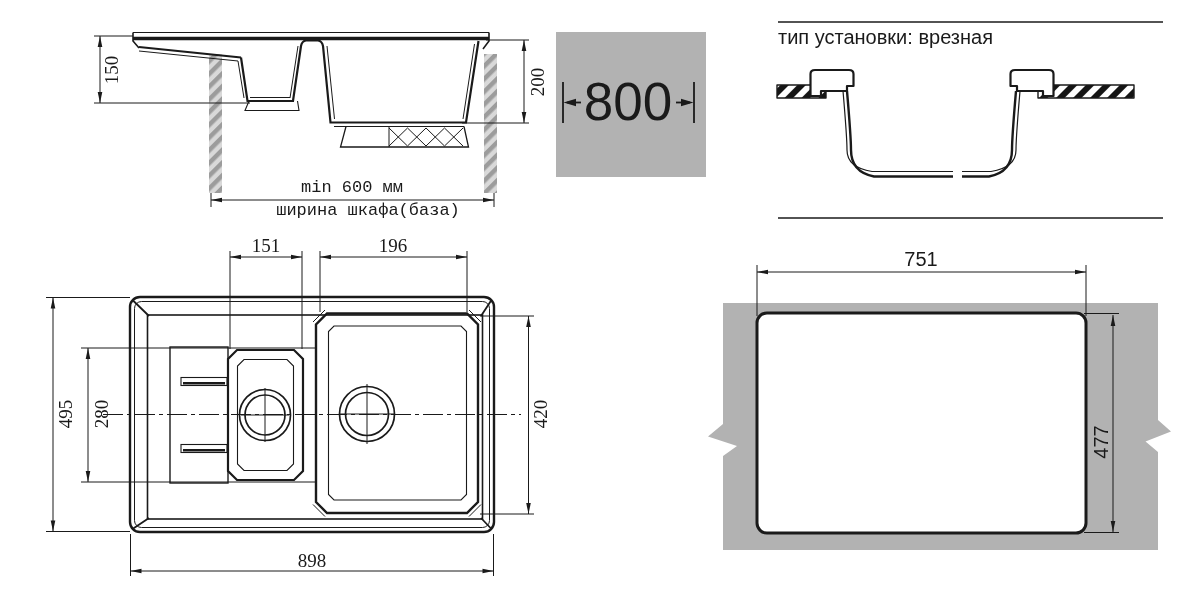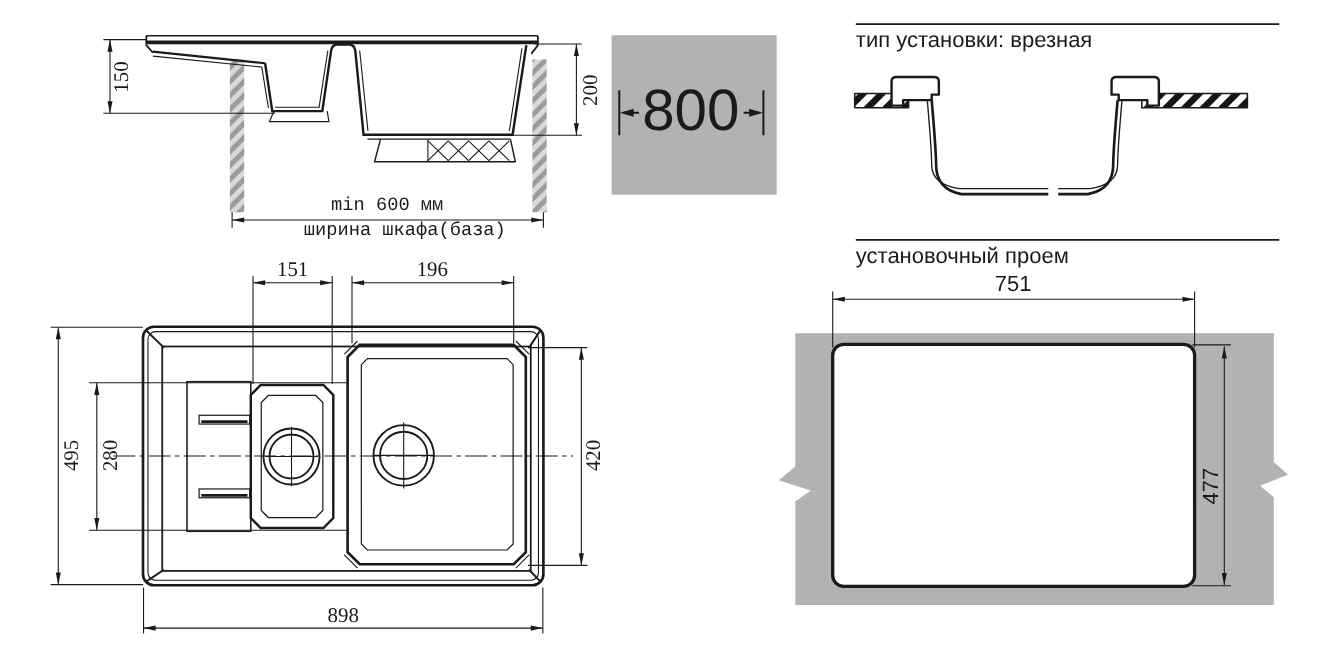--- a/index.html
+++ b/index.html
@@ -212,21 +212,20 @@
 </svg>
 
 <div class="lbl rot serif" style="left:111px;top:70px;">150</div>
 <div class="lbl rot serif" style="left:537px;top:82px;">200</div>
 <div class="lbl ctr caption" style="left:352px;top:187px;">min 600 мм</div>
 <div class="lbl ctr caption" style="left:352px;top:210px;margin-left:16px;">ширина шкафа(база)</div>
 
 <div class="lbl ctr badge" style="left:628px;top:101px;">800</div>
 
 <div class="lbl heading" style="left:778px;top:27px;">тип установки: врезная</div>
-<div class="lbl heading" style="left:778px;top:223px;">установочный проем</div>
 
 <div class="lbl ctr sansdim" style="left:921px;top:259px;">751</div>
 <div class="lbl rot sansdim" style="left:1101px;top:442px;">477</div>
 
 <div class="lbl rot serif" style="left:65px;top:414px;">495</div>
 <div class="lbl rot serif" style="left:101px;top:414px;">280</div>
 <div class="lbl ctr serif" style="left:266px;top:245px;">151</div>
 <div class="lbl ctr serif" style="left:393px;top:245px;">196</div>
 <div class="lbl rot serif" style="left:540px;top:414px;">420</div>
 <div class="lbl ctr serif" style="left:312px;top:560px;">898</div>

